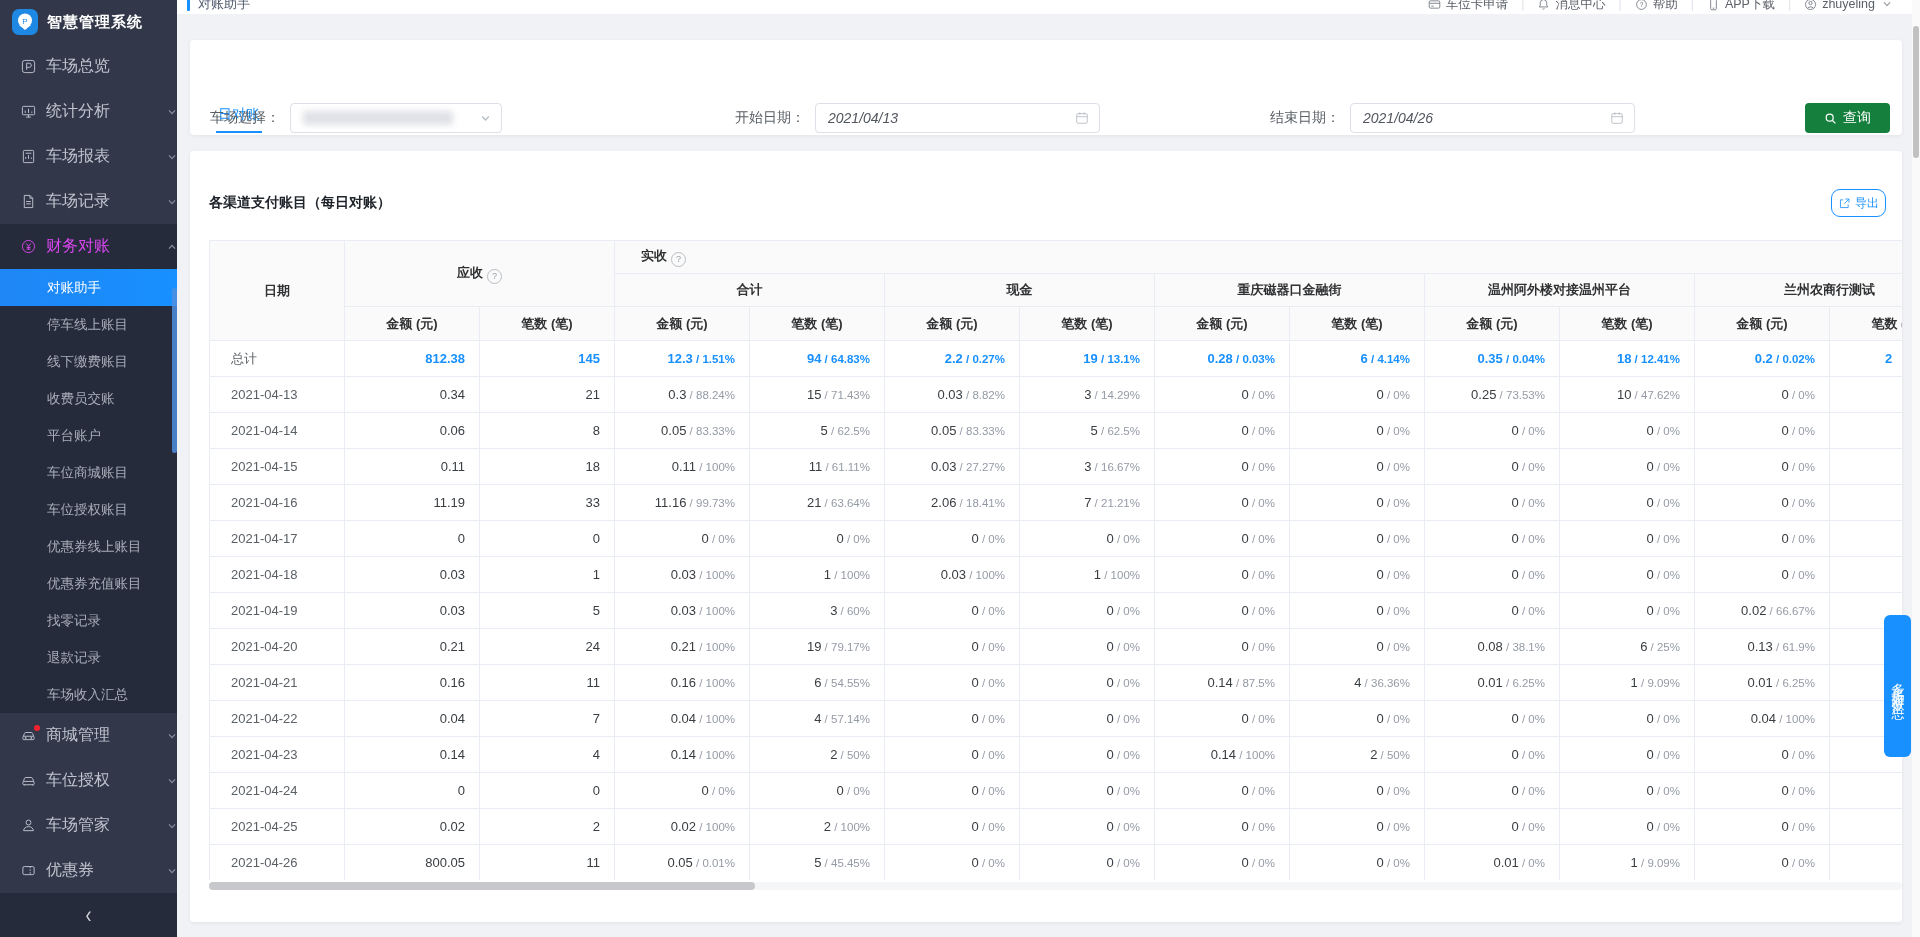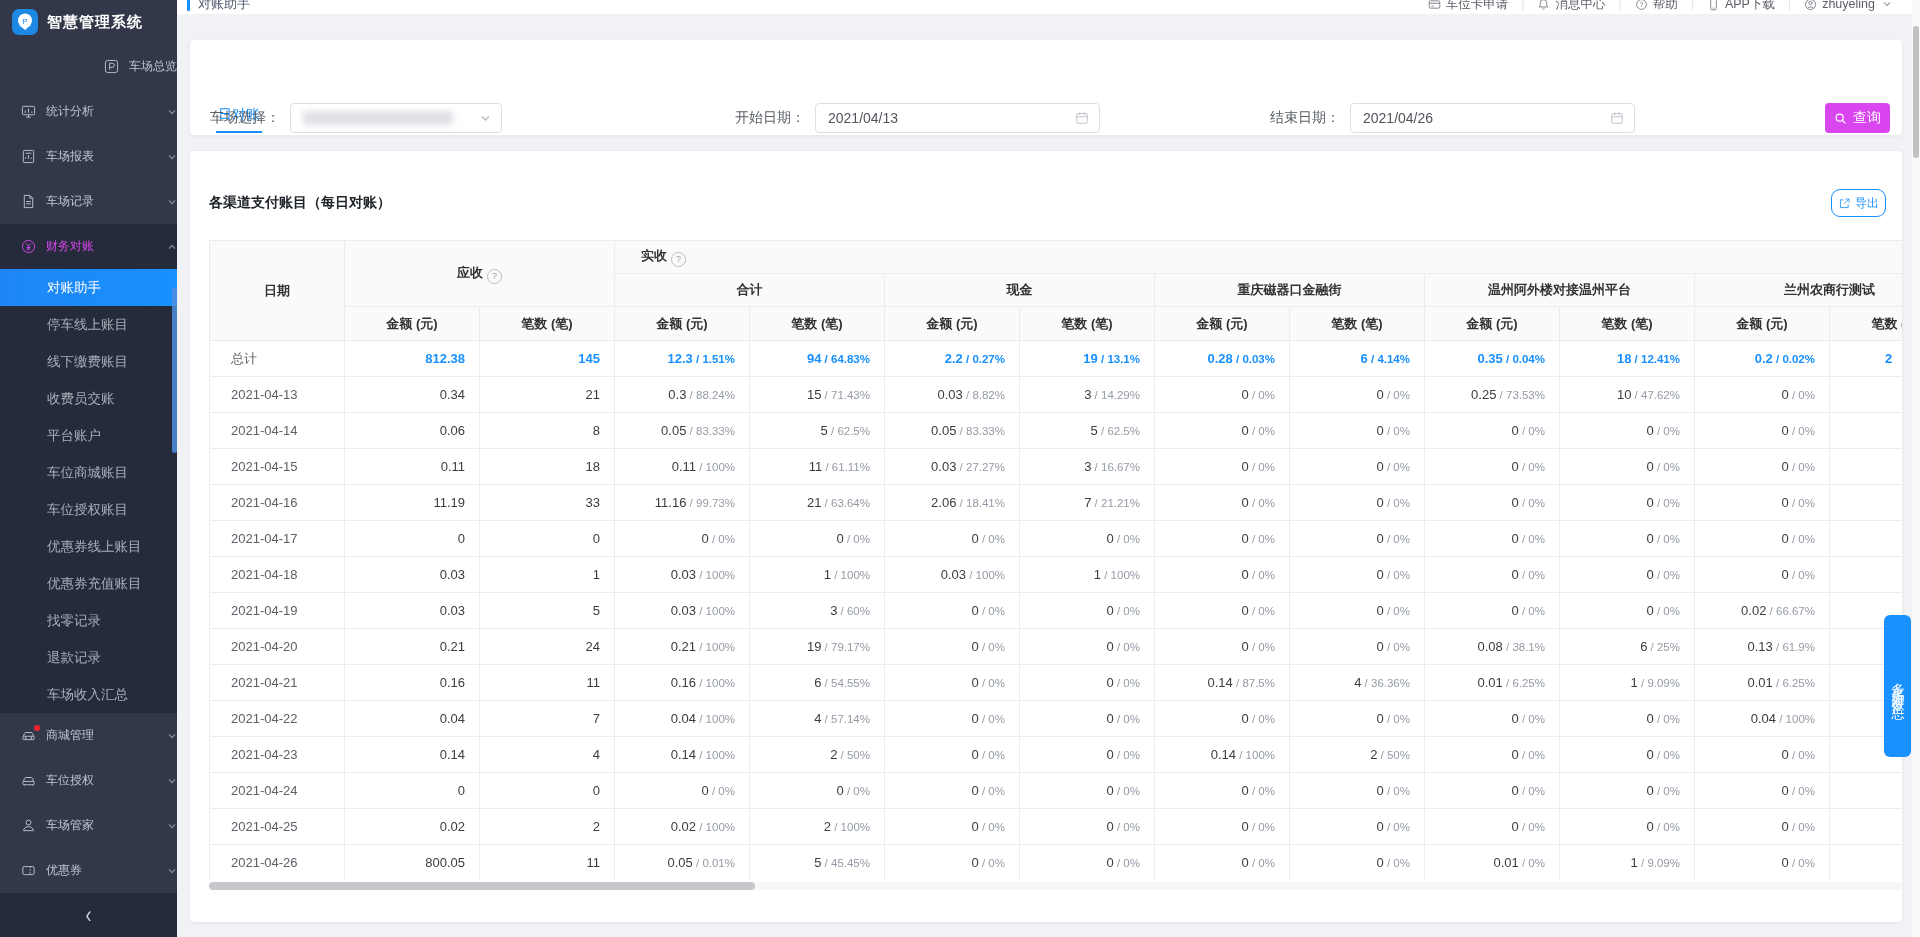--- a/index.html
+++ b/index.html
@@ -6,21 +6,21 @@
   .page{position:relative;width:1920px;height:937px;overflow:hidden;background:#f0f2f5;
         font-family:"Liberation Sans","DejaVu Sans",sans-serif;-webkit-font-smoothing:antialiased;}
   
   .sidebar{position:absolute;left:0;top:0;width:177px;height:937px;background:#323849;z-index:5;}
   .logo{height:44px;display:flex;align-items:center;gap:9px;padding-left:12px;}
   .logo-badge{width:26px;height:26px;border-radius:7px;background:#1e88e5;display:flex;align-items:center;justify-content:center;flex:0 0 auto;}
   .logo-badge svg{display:block}
   .logo-title{color:#ffffff;font-size:15px;font-weight:bold;letter-spacing:1px;white-space:nowrap;}
   .menu{height:849px;overflow:hidden;position:relative;}
   .m-item{display:flex;align-items:center;cursor:pointer;white-space:nowrap;}
-  .m-item.parent{height:45px;padding:0 0 0 20px;color:#bfc4cf;font-size:12px;justify-content:flex-end;}
+  .m-item.parent{height:45px;padding:0 0 0 20px;color:#bfc4cf;font-size:16px;}
   .m-item.parent.open{background:#262b3b;color:#d946ef;}
   .m-icon{width:16px;height:16px;margin-right:10px;display:inline-flex;align-items:center;justify-content:center;position:relative;color:inherit;}
   .m-icon svg{display:block}
   .dot{position:absolute;top:-3px;right:-4px;width:6px;height:6px;border-radius:50%;background:#f5222d;}
   .m-label{flex:0 1 auto;overflow:hidden;}
   .m-chev{margin-left:auto;color:#858c9c;display:inline-flex;}
   .m-item.sub{height:37px;padding-left:47px;color:#a9aeba;font-size:13.5px;background:#262b3b;}
   .m-item.sub.active{background:linear-gradient(90deg,#1f86f5,#1890ff);color:#ffffff;}
   .menu-thumb{position:absolute;right:0px;top:288px;width:5px;height:165px;background:#4f8fe0;border-radius:3px;opacity:.85;z-index:6;}
   .collapse-bar{position:absolute;bottom:0;left:0;width:177px;height:44px;background:#262b3b;display:flex;align-items:center;justify-content:center;cursor:pointer;}
@@ -37,28 +37,28 @@
   .tl-caret{display:inline-flex;color:#9aa0a8;margin-left:2px;}
   
   .card{position:absolute;background:#ffffff;border-radius:4px;box-shadow:0 1px 4px rgba(0,21,41,.06);}
   .filter-card{left:190px;top:40px;width:1712px;height:95px;}
   .tabs{position:absolute;left:26px;top:26px;display:flex;gap:34px;}
   .tab{font-size:14px;color:#3a3f45;padding:0 2px 7px;cursor:pointer;border-bottom:2px solid transparent;margin-top:40px;}
   .tab.active{color:#1890ff;border-bottom-color:#1890ff;}
   .filter-row{position:absolute;left:0;top:63px;width:100%;height:32px;}
   .fgroup{position:absolute;display:flex;align-items:center;gap:10px;height:30px;}
   .flabel{font-size:14px;color:#5a6066;white-space:nowrap;}
-  .select,.dateinput{height:30px;border:1px solid #dcdfe6;border-radius:4px;background:#fff;display:flex;align-items:center;box-sizing:border-box;cursor:pointer;}
+  .select,.dateinput{height:30px;border:1px solid #dcdfe6;border-radius:4px;background:#fff;display:flex;align-items:center;box-sizing:border-box;cursor:pointer;font-style:italic;}
   .select{width:212px;padding:0 10px 0 12px;justify-content:space-between;}
   .redacted-block{width:150px;height:14px;background:#e0e1e6;border-radius:2px;filter:blur(3px);}
   .sel-chev{color:#b7bcc4;display:inline-flex;}
   .dateinput{width:285px;padding:0 10px 0 12px;justify-content:space-between;font-size:14px;color:#51565d;}
   .cal-icon{color:#b7bcc4;display:inline-flex;}
   .fg1{left:20px;} .fg2{left:545px;} .fg3{left:1080px;}
-  .search-btn{position:absolute;right:12px;top:0;height:30px;width:65px;background:#d946ef;color:#fff;border:none;border-radius:4px;
+  .search-btn{position:absolute;right:12px;top:0;height:30px;width:85px;background:#15803d;color:#fff;border:none;border-radius:4px;
               font-size:14px;display:flex;align-items:center;justify-content:center;gap:6px;cursor:pointer;font-family:inherit;}
   
   .table-card{left:190px;top:151px;width:1712px;height:771px;}
   .card-head{position:absolute;left:19px;right:16px;top:38px;display:flex;align-items:center;justify-content:space-between;}
   .table-title{font-size:14px;font-weight:bold;color:#20242b;margin:0;}
   .export-btn{height:28px;width:55px;background:#fff;border:1px solid #1890ff;border-radius:9px;color:#1890ff;font-size:12px;
               display:flex;align-items:center;justify-content:center;gap:4px;cursor:pointer;font-family:inherit;}
   .table-viewport{position:absolute;left:19px;top:89px;width:1693px;height:640px;overflow:hidden;}
   table.recon{border-collapse:collapse;table-layout:fixed;width:1755px;border-top:1px solid #e9ecf2;border-left:1px solid #e9ecf2;}
   .recon th,.recon td{border-right:1px solid #e9ecf2;border-bottom:1px solid #e9ecf2;white-space:nowrap;overflow:hidden;box-sizing:border-box;}

